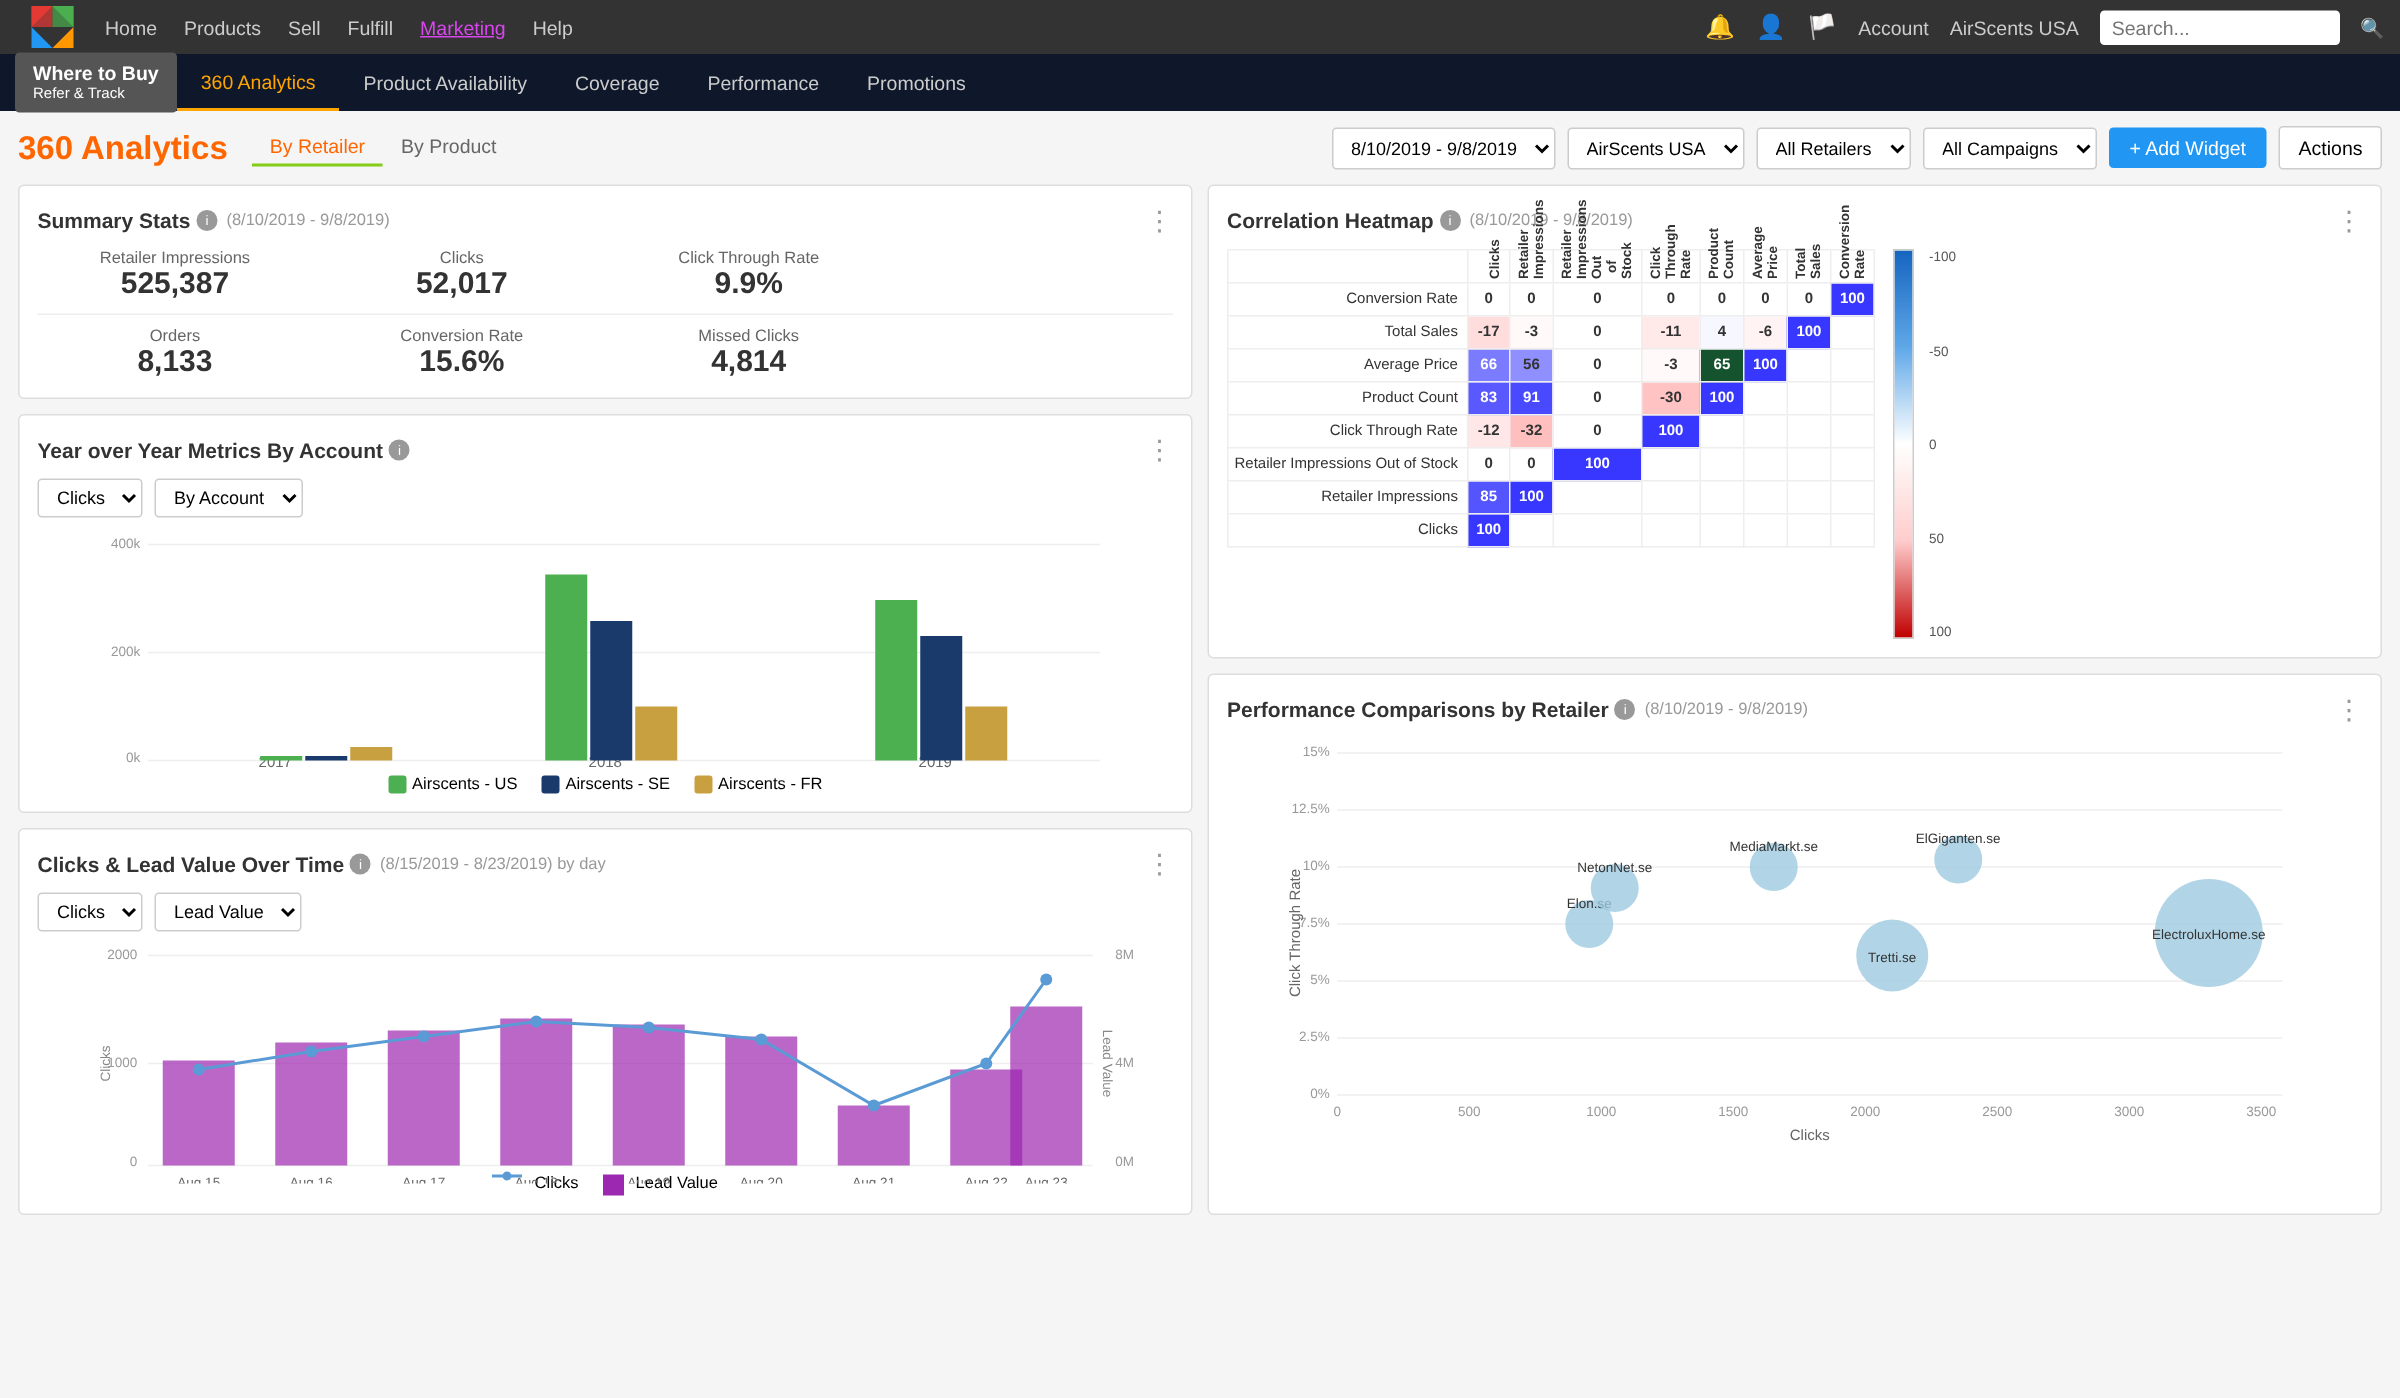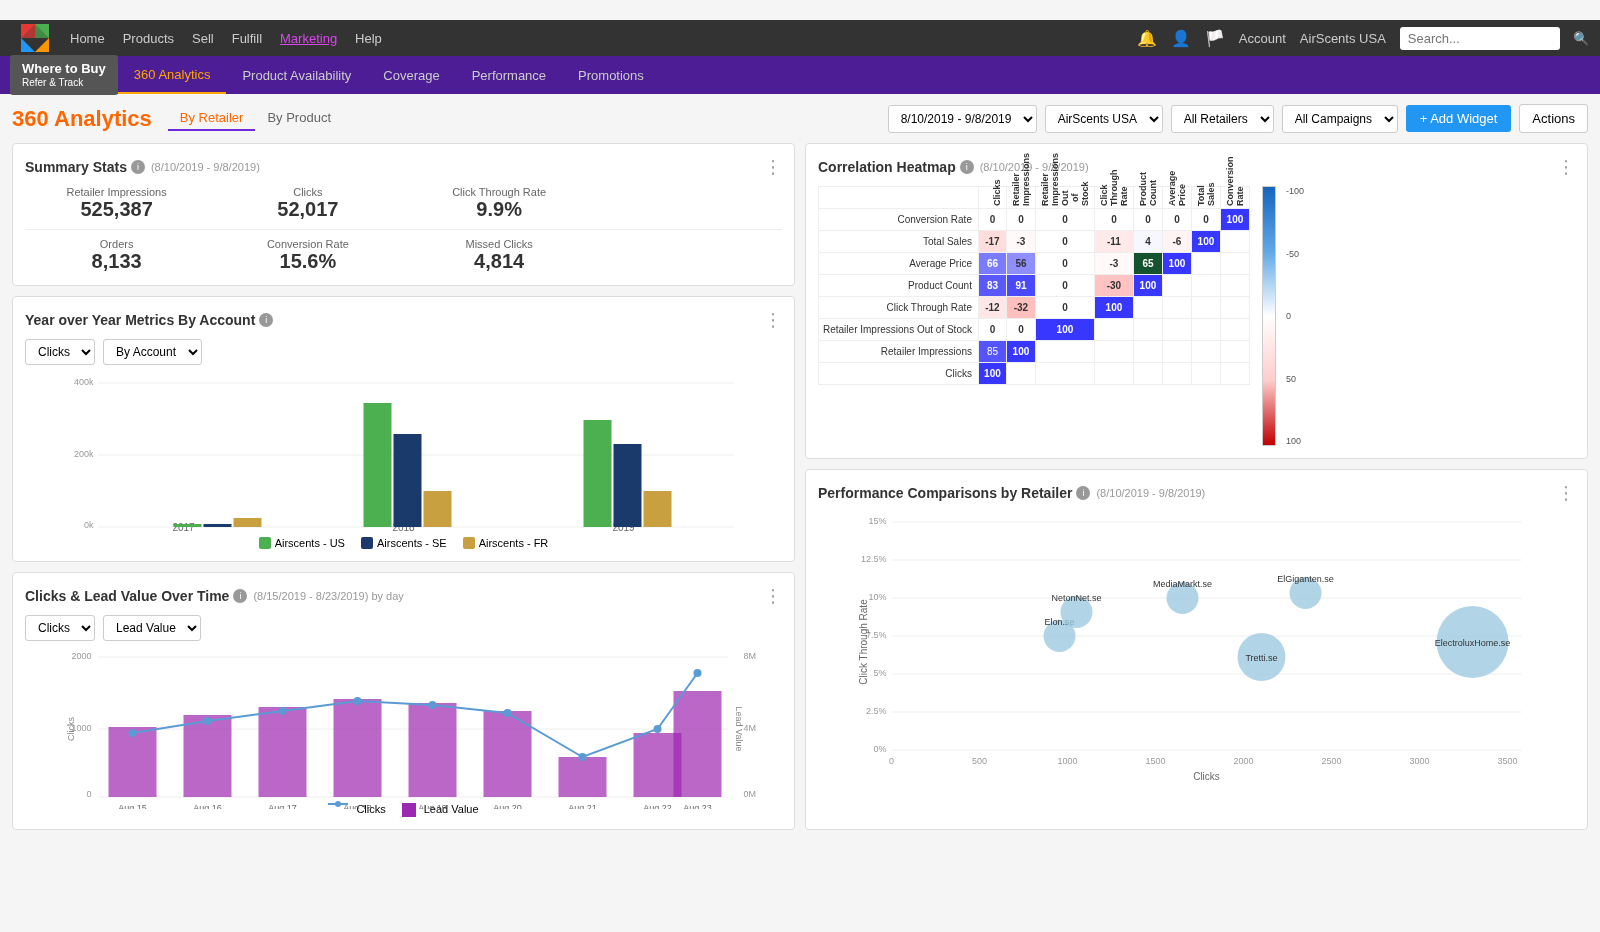--- a/index.html
+++ b/index.html
@@ -1,42 +1,42 @@
 <!DOCTYPE html>
 <html><head>
   <meta charset="utf-8">
   <style>
     * { box-sizing: border-box; margin: 0; padding: 0; }
     body { font-family: Arial, sans-serif; font-size: 13px; background: #f5f5f5; }
 
     
-    .top-nav { background: #333; color: #ccc; display: flex; align-items: center; height: 36px; padding: 0 10px; margin-top: 20px; }
+    .top-nav { background: #333; color: #ccc; display: flex; align-items: center; height: 36px; padding: 0 10px; }
     .logo { width: 50px; height: 36px; display: flex; align-items: center; justify-content: center; }
     .logo svg { width: 36px; height: 36px; }
     .top-nav-links { display: flex; gap: 18px; font-size: 13px; margin-left: 10px; }
     .top-nav-links span { color: #ccc; cursor: pointer; }
     .top-nav-right { margin-left: auto; display: flex; align-items: center; gap: 14px; color: #ccc; font-size: 13px; }
     .search-box { background: #fff; border: none; padding: 4px 8px; border-radius: 3px; font-size: 13px; width: 160px; }
     .nav-icon { font-size: 16px; cursor: pointer; }
 
     
-    .sub-nav { background: #4c1d95; display: flex; align-items: center; height: 38px; padding: 12px 10px; gap: 0; }
+    .sub-nav { background: #0f172a; display: flex; align-items: center; height: 38px; padding: 12px 10px; gap: 0; }
     .sub-nav-brand { background: #555; color: #fff; font-size: 12px; padding: 6px 12px; border-radius: 3px; line-height: 1.2; }
     .sub-nav-brand .line1 { font-weight: bold; font-size: 13px; }
     .sub-nav-brand .line2 { font-size: 10px; }
     .sub-nav-item { color: #ccc; font-size: 13px; padding: 0 16px; cursor: pointer; height: 38px; display: flex; align-items: center; }
     .sub-nav-item.active { color: #ffa500; border-bottom: 2px solid #ffa500; }
 
     
     .page { padding: 10px 12px; }
     .page-header { display: flex; align-items: center; gap: 16px; margin-bottom: 10px; }
     .page-title { font-size: 22px; font-weight: bold; color: #ff6600; }
     .tab-bar { display: flex; gap: 0; }
     .tab { padding: 4px 12px; font-size: 13px; cursor: pointer; color: #666; border-bottom: 2px solid transparent; }
-    .tab.active { color: #ff6600; border-bottom: 2px solid #6d28d9; }
+    .tab.active { color: #ff6600; border-bottom: 2px solid #84cc16; }
     .page-filters { margin-left: auto; display: flex; align-items: center; gap: 8px; padding-left: 27px; }
     .filter-select { border: 1px solid #ccc; background: #fff; padding: 5px 8px; font-size: 12px; border-radius: 3px; cursor: pointer; }
     .btn-add { background: #2196F3; color: #fff; border: none; padding: 6px 14px; border-radius: 3px; cursor: pointer; font-size: 13px; }
     .btn-actions { background: #fff; border: 1px solid #ccc; padding: 6px 12px; border-radius: 3px; cursor: pointer; font-size: 13px; }
 
     
     .main-grid { display: grid; grid-template-columns: 1fr 1fr; gap: 10px; }
 
     
     .card { background: #fff; border: 1px solid #ddd; border-radius: 4px; padding: 12px; }
@@ -415,21 +415,21 @@
                     <td style="background: rgb(255, 255, 255); font-size: 10px; font-weight: bold; color: rgb(51, 51, 51);">0</td>
                     <td style="background: rgb(55, 55, 255); font-size: 10px; font-weight: bold; color: rgb(255, 255, 255);">100</td>
                     <td style="background: rgb(255, 255, 255);"></td>
                     <td style="background: rgb(255, 255, 255);"></td>
                     <td style="background: rgb(255, 255, 255);"></td>
                     <td style="background: rgb(255, 255, 255);"></td>
                     <td style="background: rgb(255, 255, 255);"></td>
                   </tr>
                   <tr>
                     <td class="heatmap-row-label">Retailer Impressions</td>
-                    <td style="background: rgb(85, 85, 255); font-size: 10px; font-weight: normal; color: rgb(255, 255, 255);">85</td>
+                    <td style="background: rgb(85, 85, 255); font-size: 10px; font-weight: bold; color: rgb(255, 255, 255);">85</td>
                     <td style="background: rgb(55, 55, 255); font-size: 10px; font-weight: bold; color: rgb(255, 255, 255);">100</td>
                     <td style="background: rgb(255, 255, 255);"></td>
                     <td style="background: rgb(255, 255, 255);"></td>
                     <td style="background: rgb(255, 255, 255);"></td>
                     <td style="background: rgb(255, 255, 255);"></td>
                     <td style="background: rgb(255, 255, 255);"></td>
                     <td style="background: rgb(255, 255, 255);"></td>
                   </tr>
                   <tr>
                     <td class="heatmap-row-label">Clicks</td>

